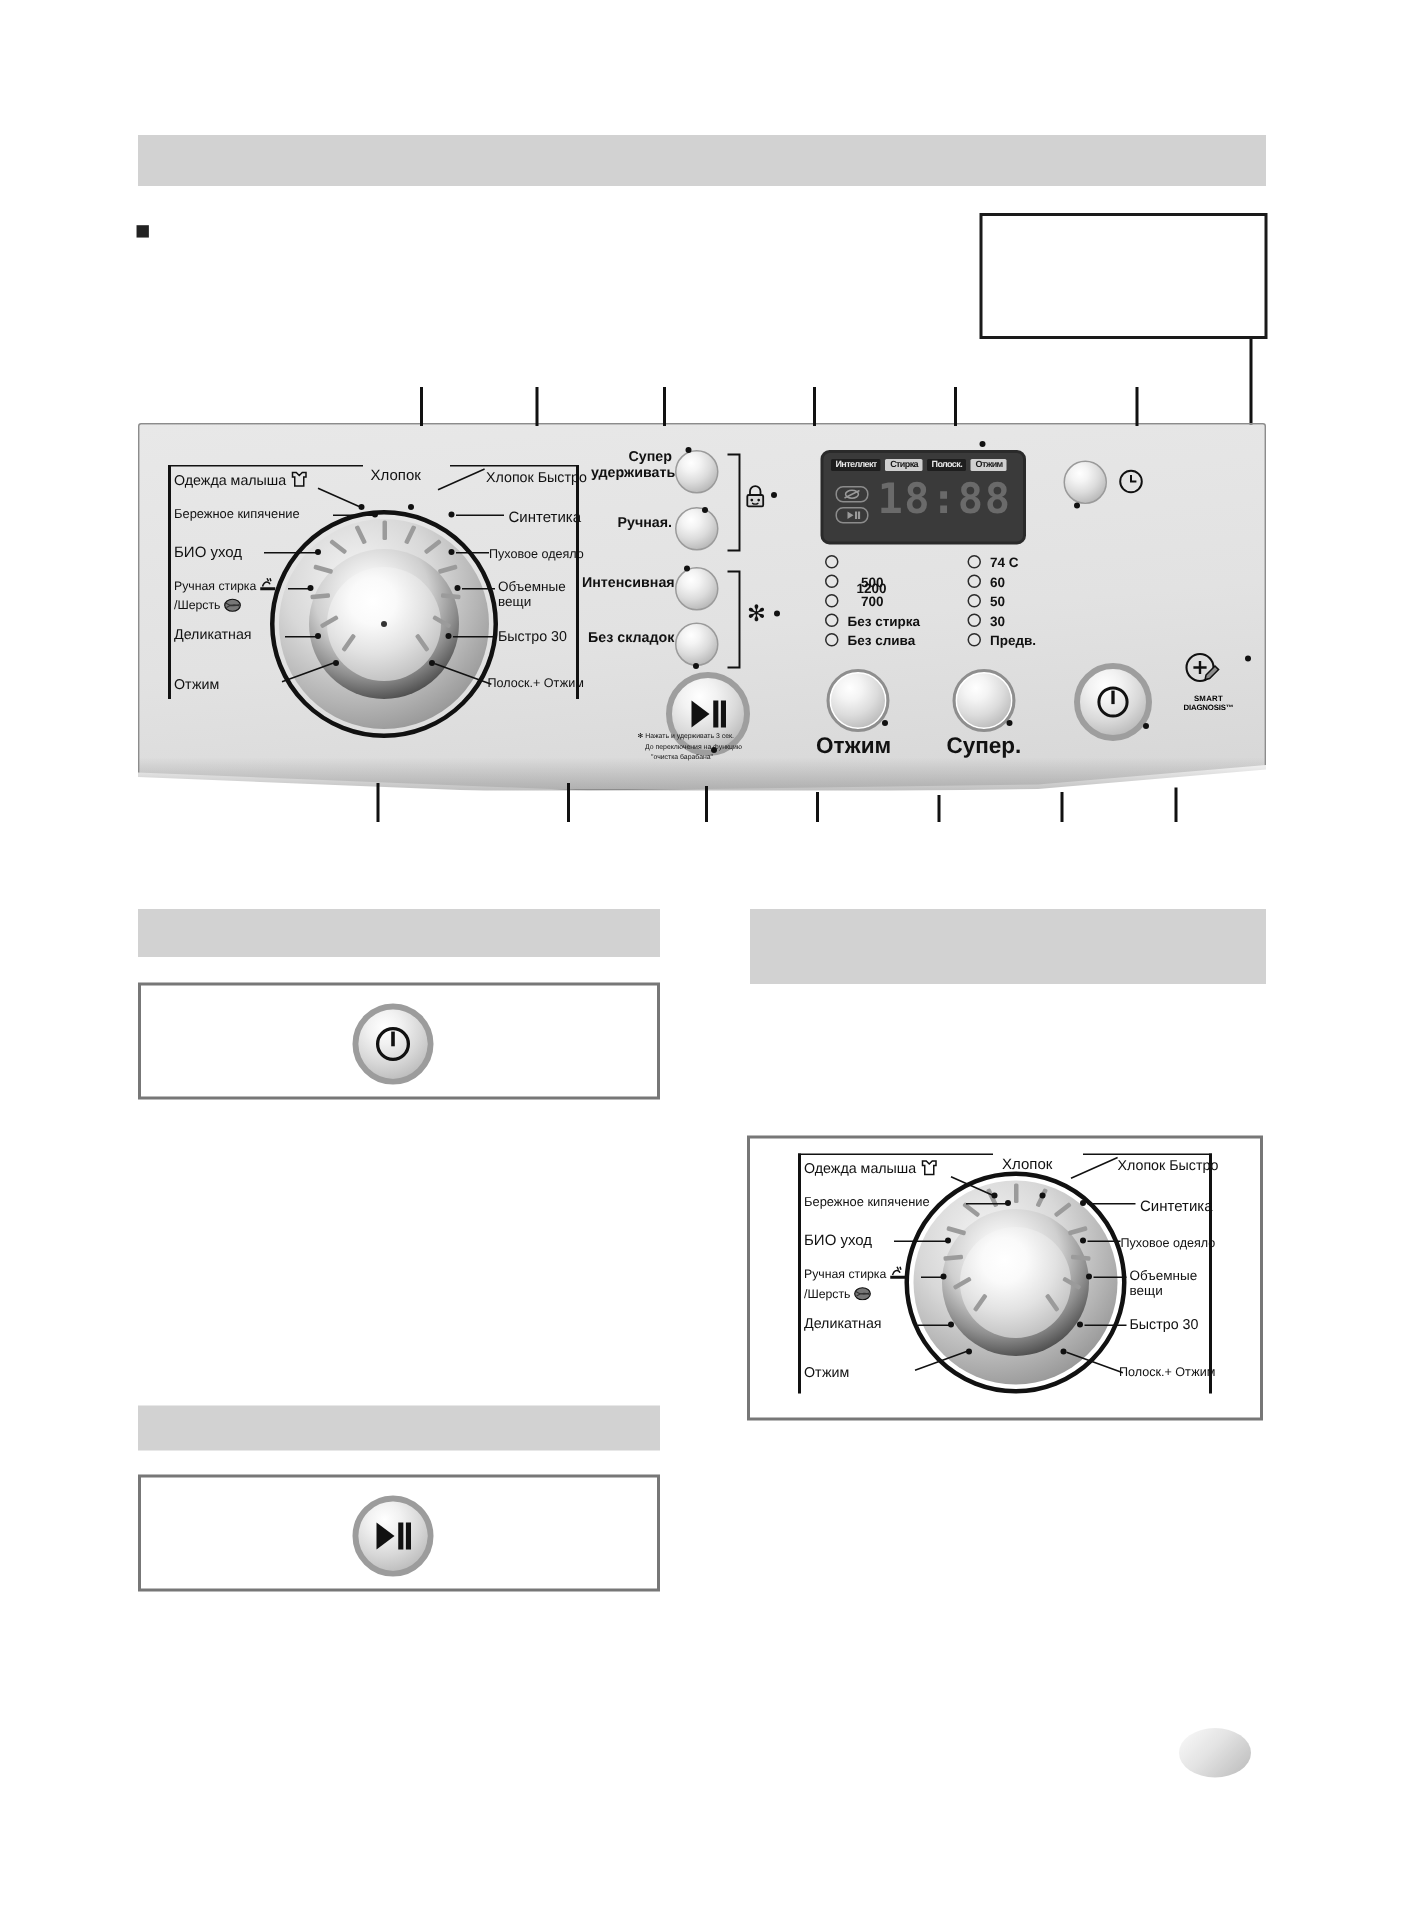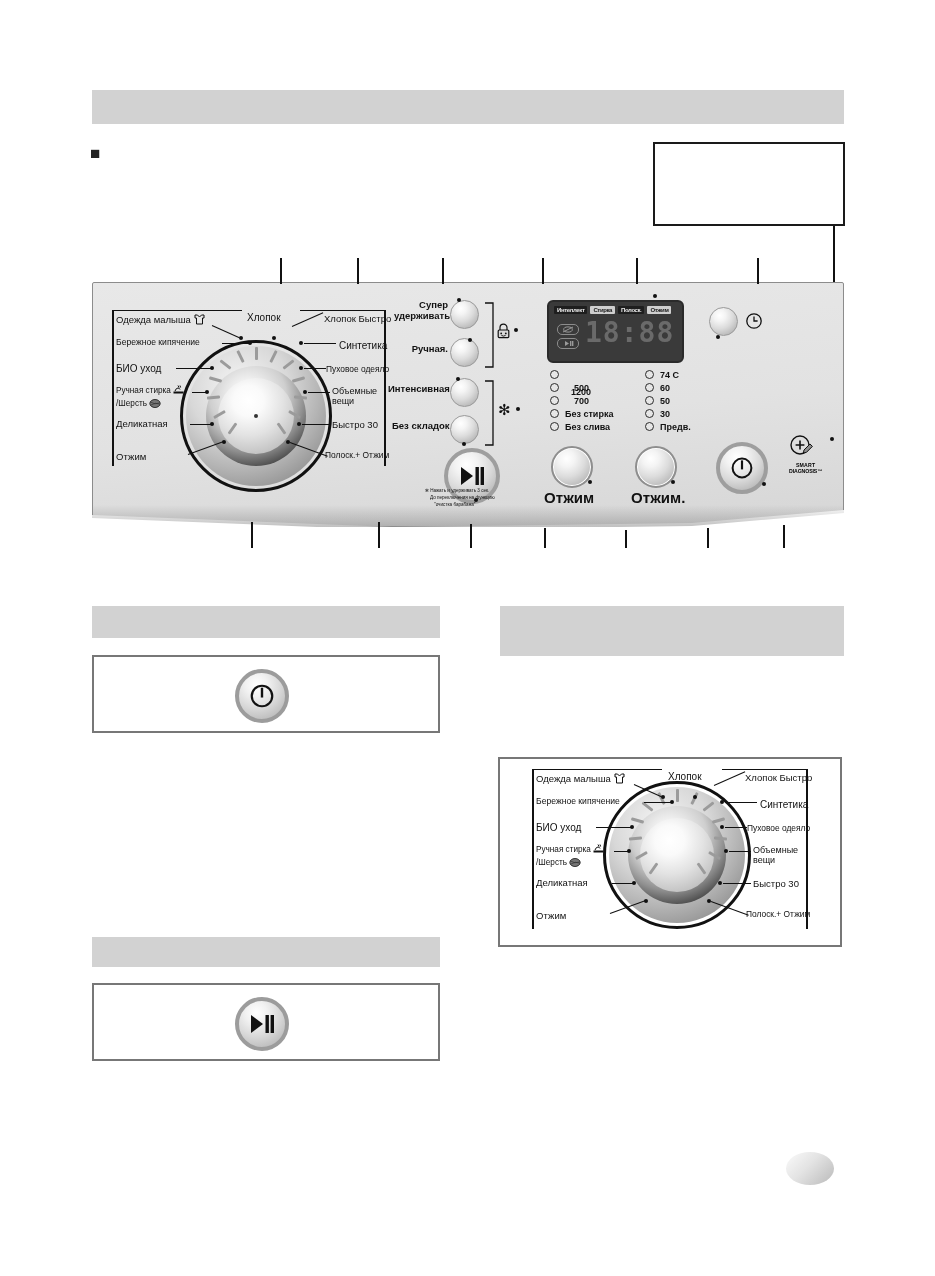--- a/index.html
+++ b/index.html
@@ -318,21 +318,21 @@
       <span class="orad"></span>
       <span class="otxt">Предв.</span>
     </div>
   </div>
 
   <div class="rbtn ring" style="left:459px;top:164px;width:42px;height:42px;"></div>
   <div class="lbl" style="left:452px;top:208px;font-size:15px;font-weight:bold;">Отжим</div>
   <div class="dot" style="left:496px;top:198px;"></div>
 
   <div class="rbtn ring" style="left:543px;top:164px;width:42px;height:42px;"></div>
-  <div class="lbl" style="left:539px;top:208px;font-size:15px;font-weight:bold;">Отжим.</div>
+  <div class="lbl" style="left:539px;top:208px;font-size:15px;font-weight:bold;">Супер.</div>
   <div class="dot" style="left:579px;top:198px;"></div>
 
   <div class="bigbtn" style="left:624px;top:160px;width:52px;height:52px;">
     <svg width="22" height="22" viewBox="0 0 22 22">
       <circle cx="11" cy="11" r="9.4" fill="none" stroke="#111" stroke-width="2"></circle>
       <rect x="9.9" y="3.4" width="2.2" height="9" fill="#111"></rect>
     </svg>
   </div>
   <div class="dot" style="left:670px;top:200px;"></div>
 

